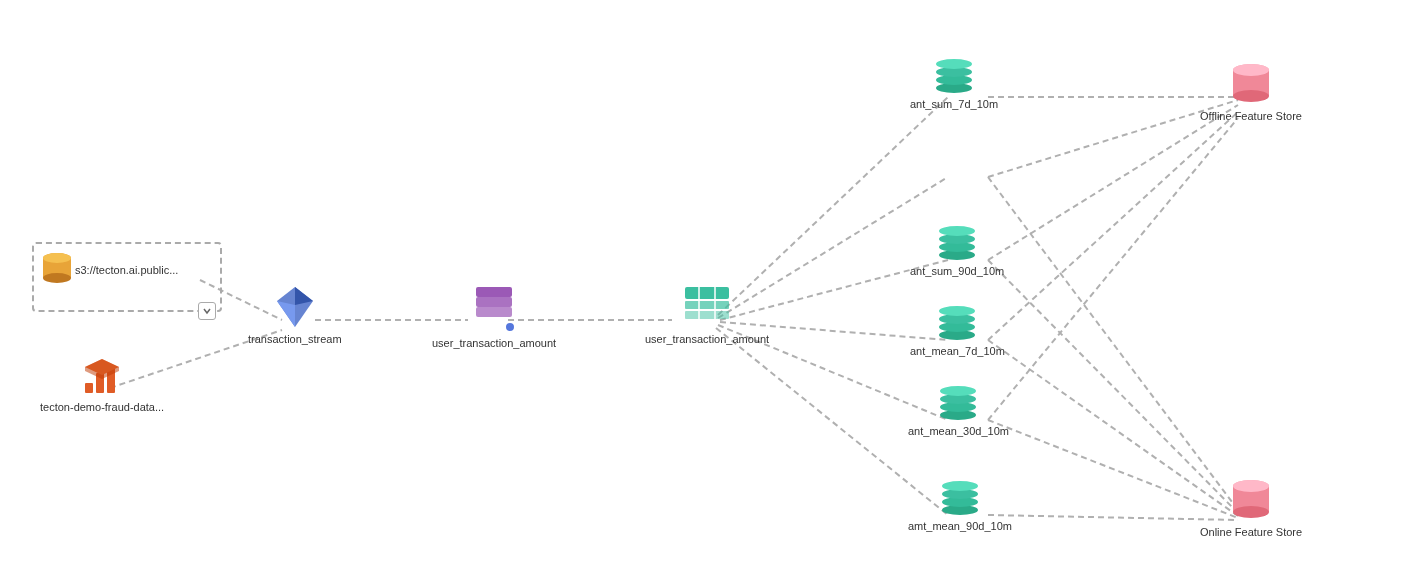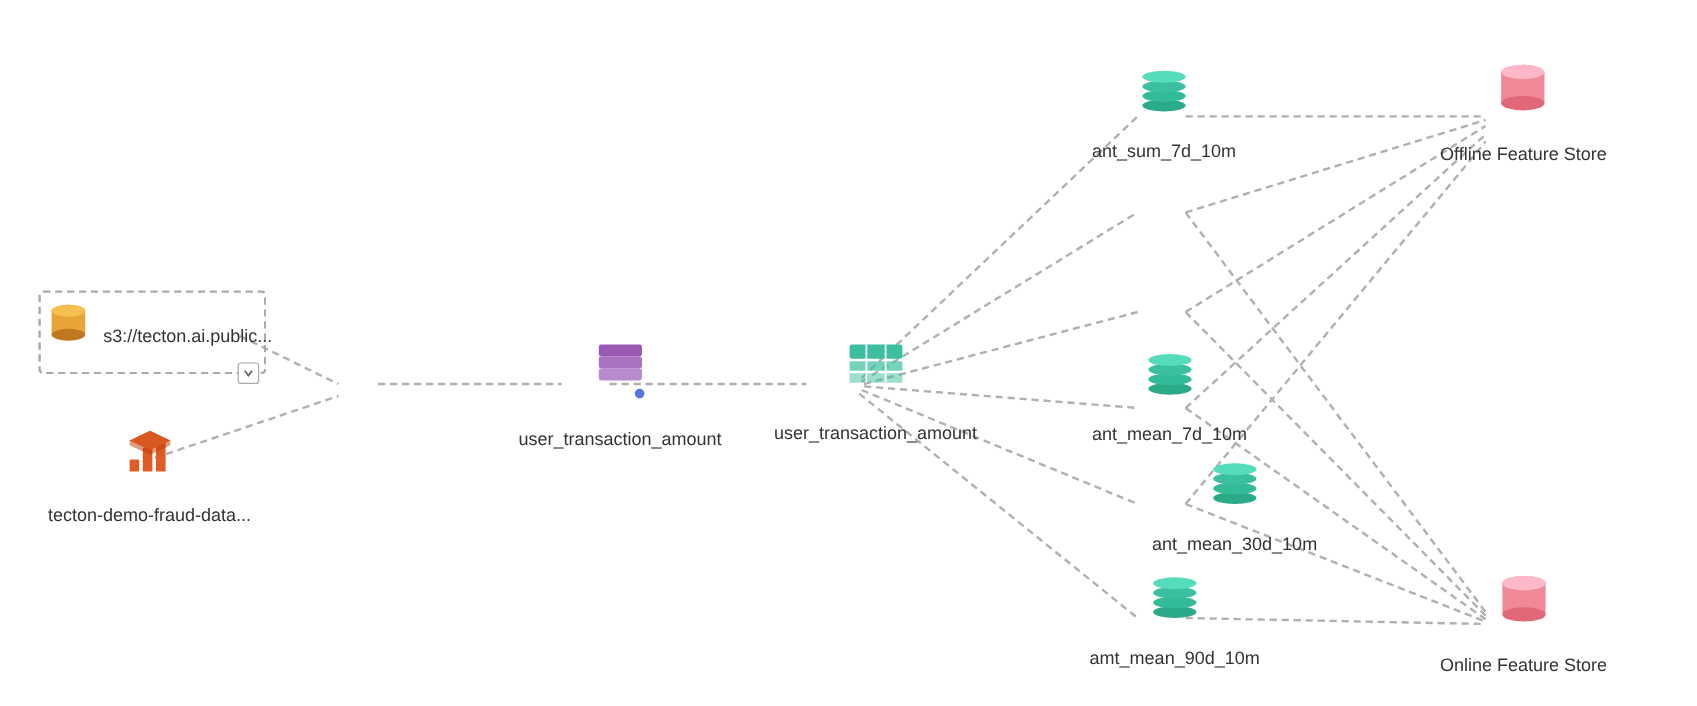--- a/index.html
+++ b/index.html
@@ -24,25 +24,24 @@
       pointer-events: none;
     }
     .node {
       position: absolute;
       display: flex;
       flex-direction: column;
       align-items: center;
       gap: 4px;
     }
     .node-label {
-      font-size: 15px;
+      font-size: 11px;
       color: #333;
       white-space: nowrap;
       text-align: center;
-      margin-top: 20px;
     }
     
     .group-box {
       position: absolute;
       border: 2px dashed #aaa;
       border-radius: 4px;
       display: flex;
       flex-direction: column;
       align-items: center;
       padding: 6px 10px 8px;
@@ -99,21 +98,21 @@
 
     <line x1="988" y1="177" x2="1238" y2="510" stroke="#b0b0b0" stroke-width="2" stroke-dasharray="6,4"></line>
     <line x1="988" y1="260" x2="1238" y2="513" stroke="#b0b0b0" stroke-width="2" stroke-dasharray="6,4"></line>
     <line x1="988" y1="340" x2="1238" y2="516" stroke="#b0b0b0" stroke-width="2" stroke-dasharray="6,4"></line>
     <line x1="988" y1="420" x2="1238" y2="518" stroke="#b0b0b0" stroke-width="2" stroke-dasharray="6,4"></line>
     <line x1="988" y1="515" x2="1238" y2="520" stroke="#b0b0b0" stroke-width="2" stroke-dasharray="6,4"></line>
   </svg>
 
   <div class="group-box" style="left:32px; top:242px; width:190px; height:70px;">
 
-    <div style="position:absolute; left:8px; top:8px; display:flex; align-items:flex-end; gap:14px;">
+    <div style="position:absolute; left:8px; top:8px; display:flex; align-items:center; gap:3px;">
       <svg width="30" height="36" viewBox="0 0 30 36">
         <ellipse cx="15" cy="6" rx="14" ry="5" fill="#e8a438"></ellipse>
         <rect x="1" y="6" width="28" height="20" fill="#e8a438"></rect>
         <ellipse cx="15" cy="26" rx="14" ry="5" fill="#c07820"></ellipse>
         <ellipse cx="15" cy="6" rx="14" ry="5" fill="#f5c050"></ellipse>
       </svg>
       <span class="node-label">s3://tecton.ai.public...</span>
     </div>
     <div class="chevron-btn">
       <svg width="10" height="10" viewBox="0 0 10 10">
@@ -128,20 +127,29 @@
       <rect x="4" y="28" width="8" height="10" fill="#e05c26" rx="1"></rect>
       <rect x="15" y="18" width="8" height="20" fill="#e05c26" rx="1"></rect>
       <rect x="26" y="10" width="8" height="28" fill="#e05c26" rx="1"></rect>
 
       <polygon points="21,4 38,12 21,20 4,12" fill="#f07840"></polygon>
       <polygon points="21,4 38,12 38,16 21,24 4,16 4,12" fill="#c03800" opacity="0.5"></polygon>
     </svg>
     <span class="node-label">tecton-demo-fraud-data...</span>
   </div>
 
+  <div class="node" style="left:248px; top:285px;">
+
+    <svg width="40" height="44" viewBox="0 0 40 44">
+      <polygon points="20,2 38,16 20,42 2,16" fill="#5577cc" opacity="0.9"></polygon>
+      <polygon points="20,2 38,16 20,20" fill="#3355aa"></polygon>
+      <polygon points="2,16 20,20 20,42" fill="#7799ee"></polygon>
+    </svg>
+    <span class="node-label">transaction_stream</span>
+  </div>
 
   <div class="node" style="left:432px; top:285px;">
 
     <div style="position:relative;">
       <svg width="44" height="44" viewBox="0 0 44 44">
 
         <rect x="4" y="22" width="36" height="10" rx="2" fill="#9b59b6" opacity="0.7"></rect>
         <rect x="4" y="12" width="36" height="10" rx="2" fill="#9b59b6" opacity="0.85"></rect>
         <rect x="4" y="2" width="36" height="10" rx="2" fill="#9b59b6"></rect>
       </svg>
@@ -169,52 +177,61 @@
     <svg width="40" height="36" viewBox="0 0 40 36">
       <ellipse cx="20" cy="30" rx="18" ry="5" fill="#2aaa88"></ellipse>
       <ellipse cx="20" cy="22" rx="18" ry="5" fill="#33bb99"></ellipse>
       <ellipse cx="20" cy="14" rx="18" ry="5" fill="#3bbfa0"></ellipse>
       <ellipse cx="20" cy="6" rx="18" ry="5" fill="#55ddbb"></ellipse>
     </svg>
     <span class="node-label">ant_sum_7d_10m</span>
   </div>
 
 
-
-  <div class="node" style="left:910px; top:294px;">
+  <div class="node" style="left:910px; top:225px;">
+    <svg width="40" height="36" viewBox="0 0 40 36">
+      <ellipse cx="20" cy="30" rx="18" ry="5" fill="#2aaa88"></ellipse>
+      <ellipse cx="20" cy="22" rx="18" ry="5" fill="#33bb99"></ellipse>
+      <ellipse cx="20" cy="14" rx="18" ry="5" fill="#3bbfa0"></ellipse>
+      <ellipse cx="20" cy="6" rx="18" ry="5" fill="#55ddbb"></ellipse>
+    </svg>
+    <span class="node-label">ant_sum_90d_10m</span>
+  </div>
+
+  <div class="node" style="left:910px; top:305px;">
     <svg width="40" height="36" viewBox="0 0 40 36">
       <ellipse cx="20" cy="30" rx="18" ry="5" fill="#2aaa88"></ellipse>
       <ellipse cx="20" cy="22" rx="18" ry="5" fill="#33bb99"></ellipse>
       <ellipse cx="20" cy="14" rx="18" ry="5" fill="#3bbfa0"></ellipse>
       <ellipse cx="20" cy="6" rx="18" ry="5" fill="#55ddbb"></ellipse>
     </svg>
     <span class="node-label">ant_mean_7d_10m</span>
   </div>
 
-  <div class="node" style="left:960px; top:385px;">
+  <div class="node" style="left:908px; top:385px;">
     <svg width="40" height="36" viewBox="0 0 40 36">
       <ellipse cx="20" cy="30" rx="18" ry="5" fill="#2aaa88"></ellipse>
       <ellipse cx="20" cy="22" rx="18" ry="5" fill="#33bb99"></ellipse>
       <ellipse cx="20" cy="14" rx="18" ry="5" fill="#3bbfa0"></ellipse>
       <ellipse cx="20" cy="6" rx="18" ry="5" fill="#55ddbb"></ellipse>
     </svg>
     <span class="node-label">ant_mean_30d_10m</span>
   </div>
 
   <div class="node" style="left:908px; top:480px;justify-content:flex-end;">
     <svg width="40" height="36" viewBox="0 0 40 36">
       <ellipse cx="20" cy="30" rx="18" ry="5" fill="#2aaa88"></ellipse>
       <ellipse cx="20" cy="22" rx="18" ry="5" fill="#33bb99"></ellipse>
       <ellipse cx="20" cy="14" rx="18" ry="5" fill="#3bbfa0"></ellipse>
       <ellipse cx="20" cy="6" rx="18" ry="5" fill="#55ddbb"></ellipse>
     </svg>
     <span class="node-label">amt_mean_90d_10m</span>
   </div>
 
-  <div class="node" style="left:1200px; top:52px;">
+  <div class="node" style="left:1200px; top:62px;">
     <svg width="40" height="44" viewBox="0 0 40 44">
 
       <ellipse cx="20" cy="8" rx="18" ry="6" fill="#f5a0b0"></ellipse>
       <rect x="2" y="8" width="36" height="26" fill="#f08898"></rect>
       <ellipse cx="20" cy="34" rx="18" ry="6" fill="#e06878"></ellipse>
       <ellipse cx="20" cy="8" rx="18" ry="6" fill="#ffb8c8"></ellipse>
     </svg>
     <span class="node-label">Offline Feature Store</span>
   </div>
 

